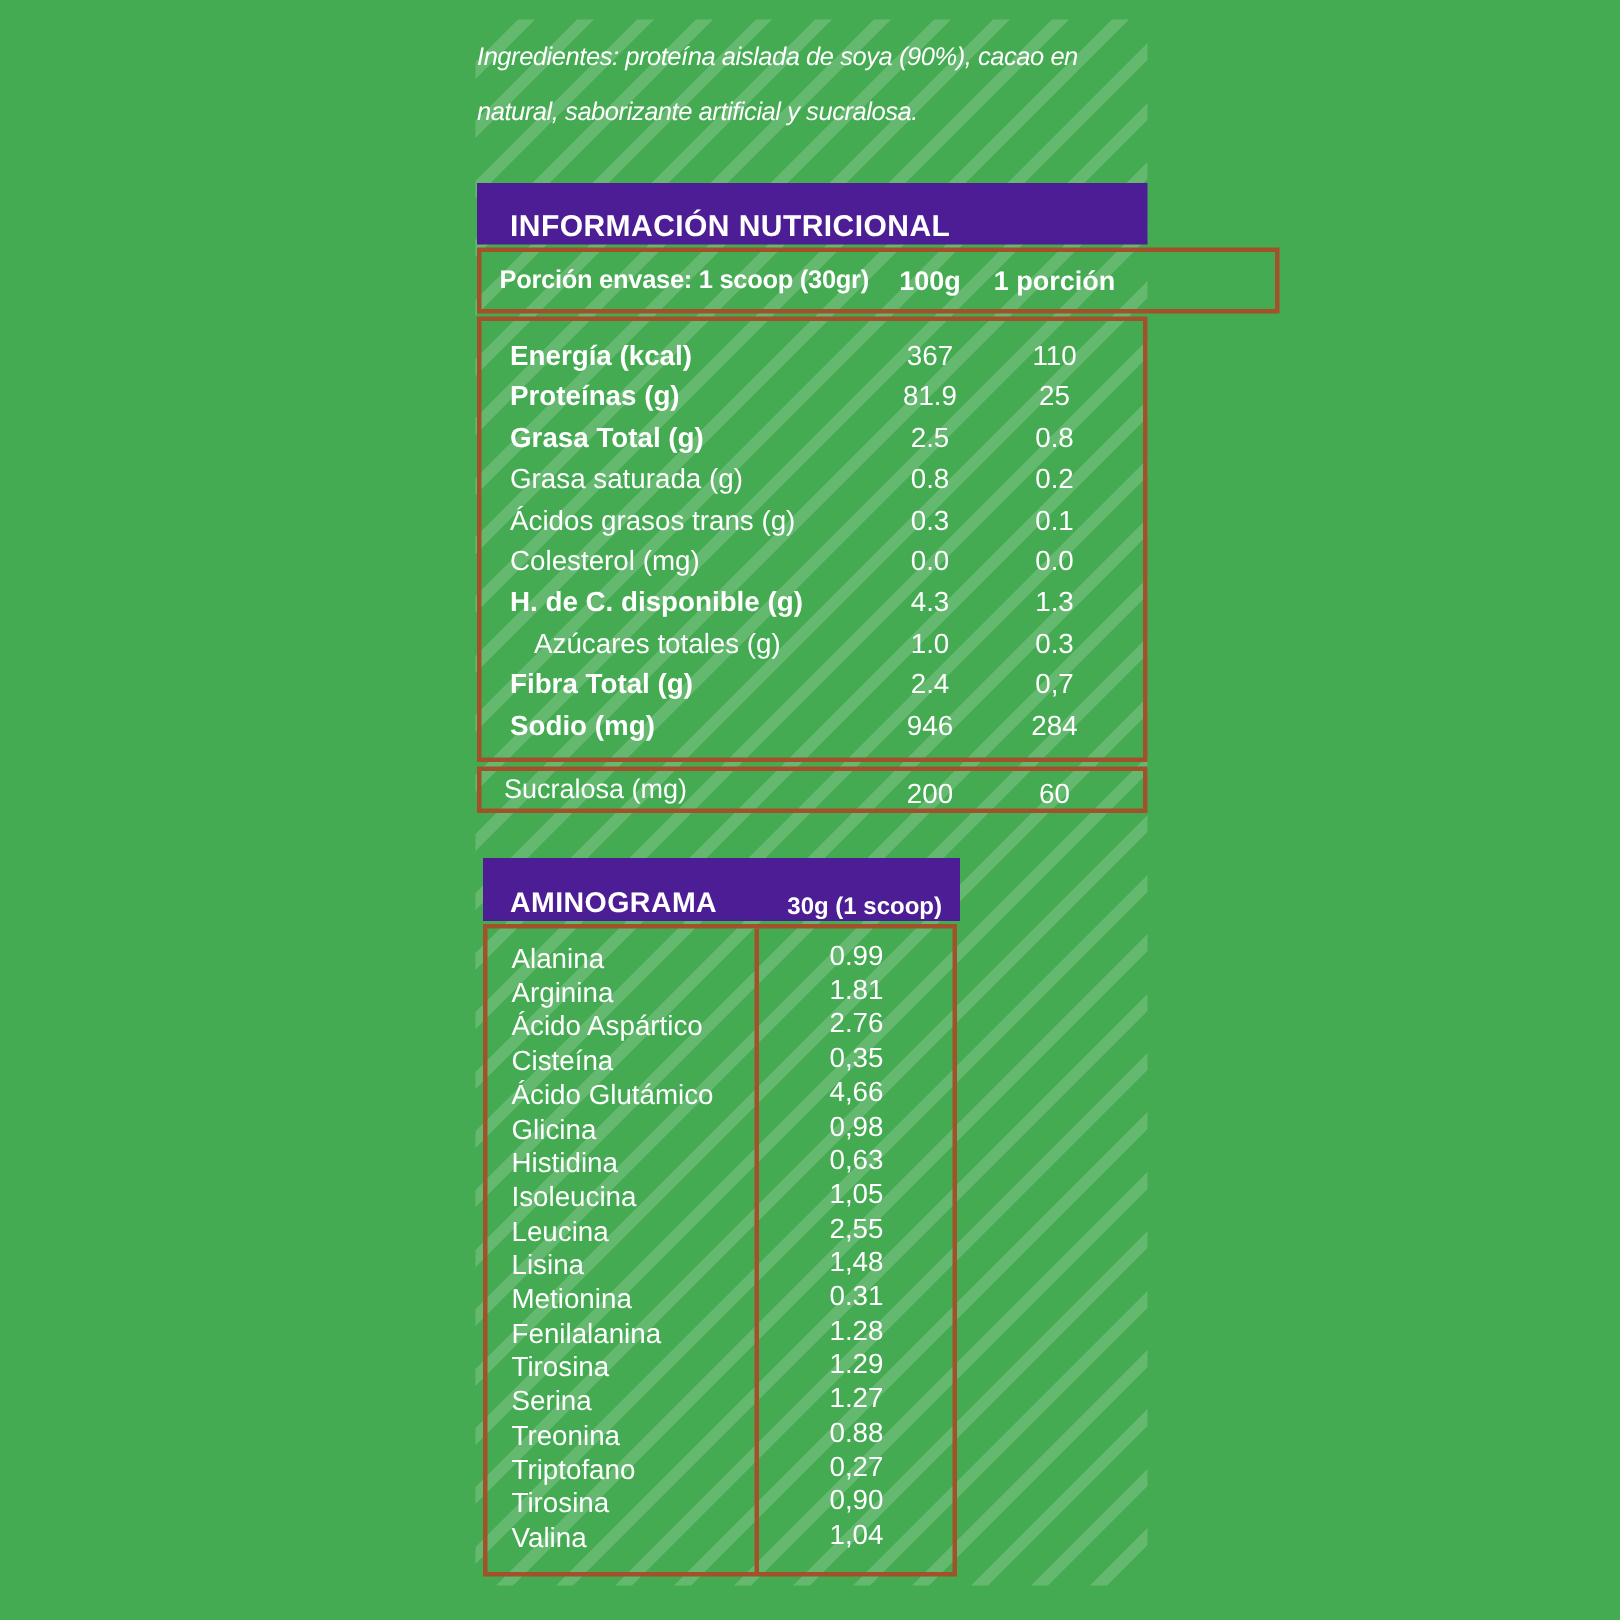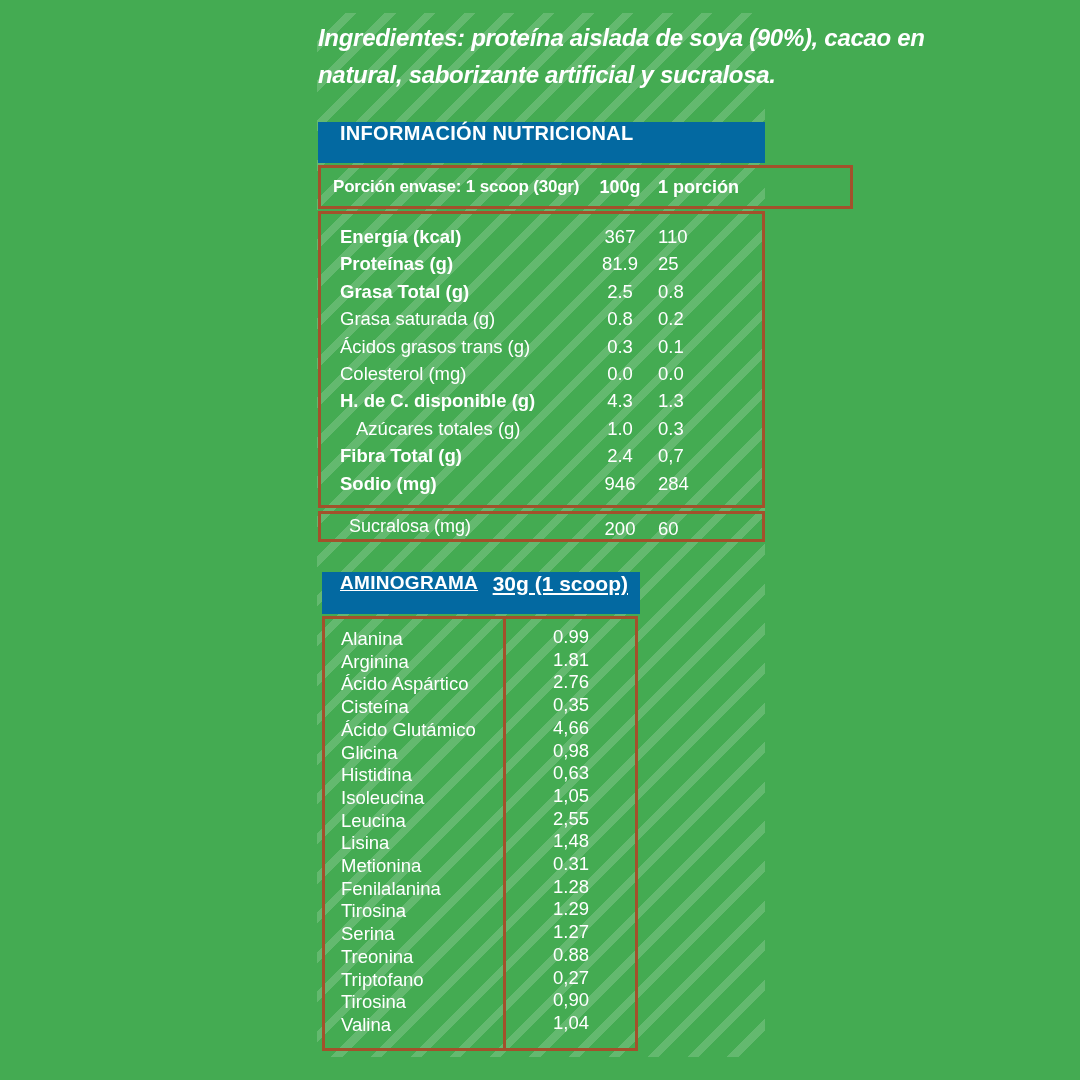--- a/index.html
+++ b/index.html
@@ -14,60 +14,60 @@
 
   .stripe-band {
     position:absolute; left:317px; top:13px; width:448px; height:1044px;
     background:repeating-linear-gradient(135deg,
       rgba(255,255,255,0) 0px, rgba(255,255,255,0) 20px,
       rgba(255,255,255,0.17) 20px, rgba(255,255,255,0.17) 28px);
   }
 
   .ingredients { position:absolute; left:318px; top:20px; width:452px; }
   .ingredients .iline {
-    font-style:italic; font-weight:bold; font-size:24px;
-    letter-spacing:-0.3px; line-height:36.5px; white-space:nowrap;text-align:center;
+    font-style:italic; font-weight:normal; font-size:17px;
+    letter-spacing:-0.3px; line-height:36.5px; white-space:nowrap;
   }
 
   .panel-header {
-    position:absolute; background:#0369a1;
-    display:flex; align-items:flex-start; box-sizing:border-box;
+    position:absolute; background:#4c1d95;
+    display:flex; align-items:flex-end; box-sizing:border-box;
   }
   .info-header { left:318px; top:122px; width:447px; height:41px; padding-left:22px; }
   .info-header .ptitle { font-weight:bold; font-size:20px; letter-spacing:0.3px; }
 
   .bordered {
     position:absolute; box-sizing:border-box;
     border:3px solid #a3512b;
   }
   .serving-box { left:318px; top:165px; width:535px; height:44px; }
   .serving-box .srow { position:relative; line-height:38px; }
   .serving-label {
     display:inline-block; margin-left:12px; font-weight:bold; font-size:17px;
     letter-spacing:-0.2px; white-space:nowrap;
   }
   .col100 { position:absolute; left:254px; width:90px; text-align:center; white-space:nowrap; }
-  .colp   { position:absolute; left:337px; width:90px; white-space:nowrap; }
+  .colp   { position:absolute; left:337px; width:90px; text-align:center; white-space:nowrap; }
   .serving-box .col100, .serving-box .colp { font-weight:bold; font-size:18px; }
 
   .main-box { left:318px; top:211px; width:447px; height:297px; padding-top:9px; }
   .nrow { position:relative; line-height:27.4px; font-size:18.5px; }
   .nrow .nlabel { display:inline-block; margin-left:19px; white-space:nowrap; }
   .nrow.bold .nlabel { font-weight:bold; }
   .nrow.indent .nlabel { margin-left:35px; }
 
   .sucralose-box { left:318px; top:511px; width:447px; height:31px; }
   .sucralose-box .srow { position:relative; height:25px; display:flex; align-items:center; }
-  .sucralose-label { margin-left:28px; font-size:18px; white-space:nowrap; }
+  .sucralose-label { margin-left:15px; font-size:18px; white-space:nowrap; }
   .sucralose-box .col100, .sucralose-box .colp { top:5px; font-size:18.5px; line-height:20px; }
 
   .amino-header { left:322px; top:572px; width:318px; height:42px;
-    justify-content:space-between; padding:0 12px 0 18px;text-decoration:underline; }
+    justify-content:space-between; padding:0 12px 0 18px; }
   .amino-header .ptitle { font-weight:bold; font-size:19px; letter-spacing:0.3px; }
-  .amino-header .acol { font-weight:bold; font-size:21px; }
+  .amino-header .acol { font-weight:bold; font-size:16px; }
 
   .amino-box { left:322px; top:616px; width:316px; height:435px; padding-top:9px; }
   .amino-divider { position:absolute; left:178px; top:0; bottom:0; width:3px; background:#a3512b; }
   .arow { position:relative; line-height:22.7px; font-size:18.5px; }
   .arow .aname { display:inline-block; margin-left:16px; white-space:nowrap; }
   .arow .aval { position:absolute; left:206px; top:-2px; width:80px; text-align:center; }
 </style>
 </head>
 <body>
 

